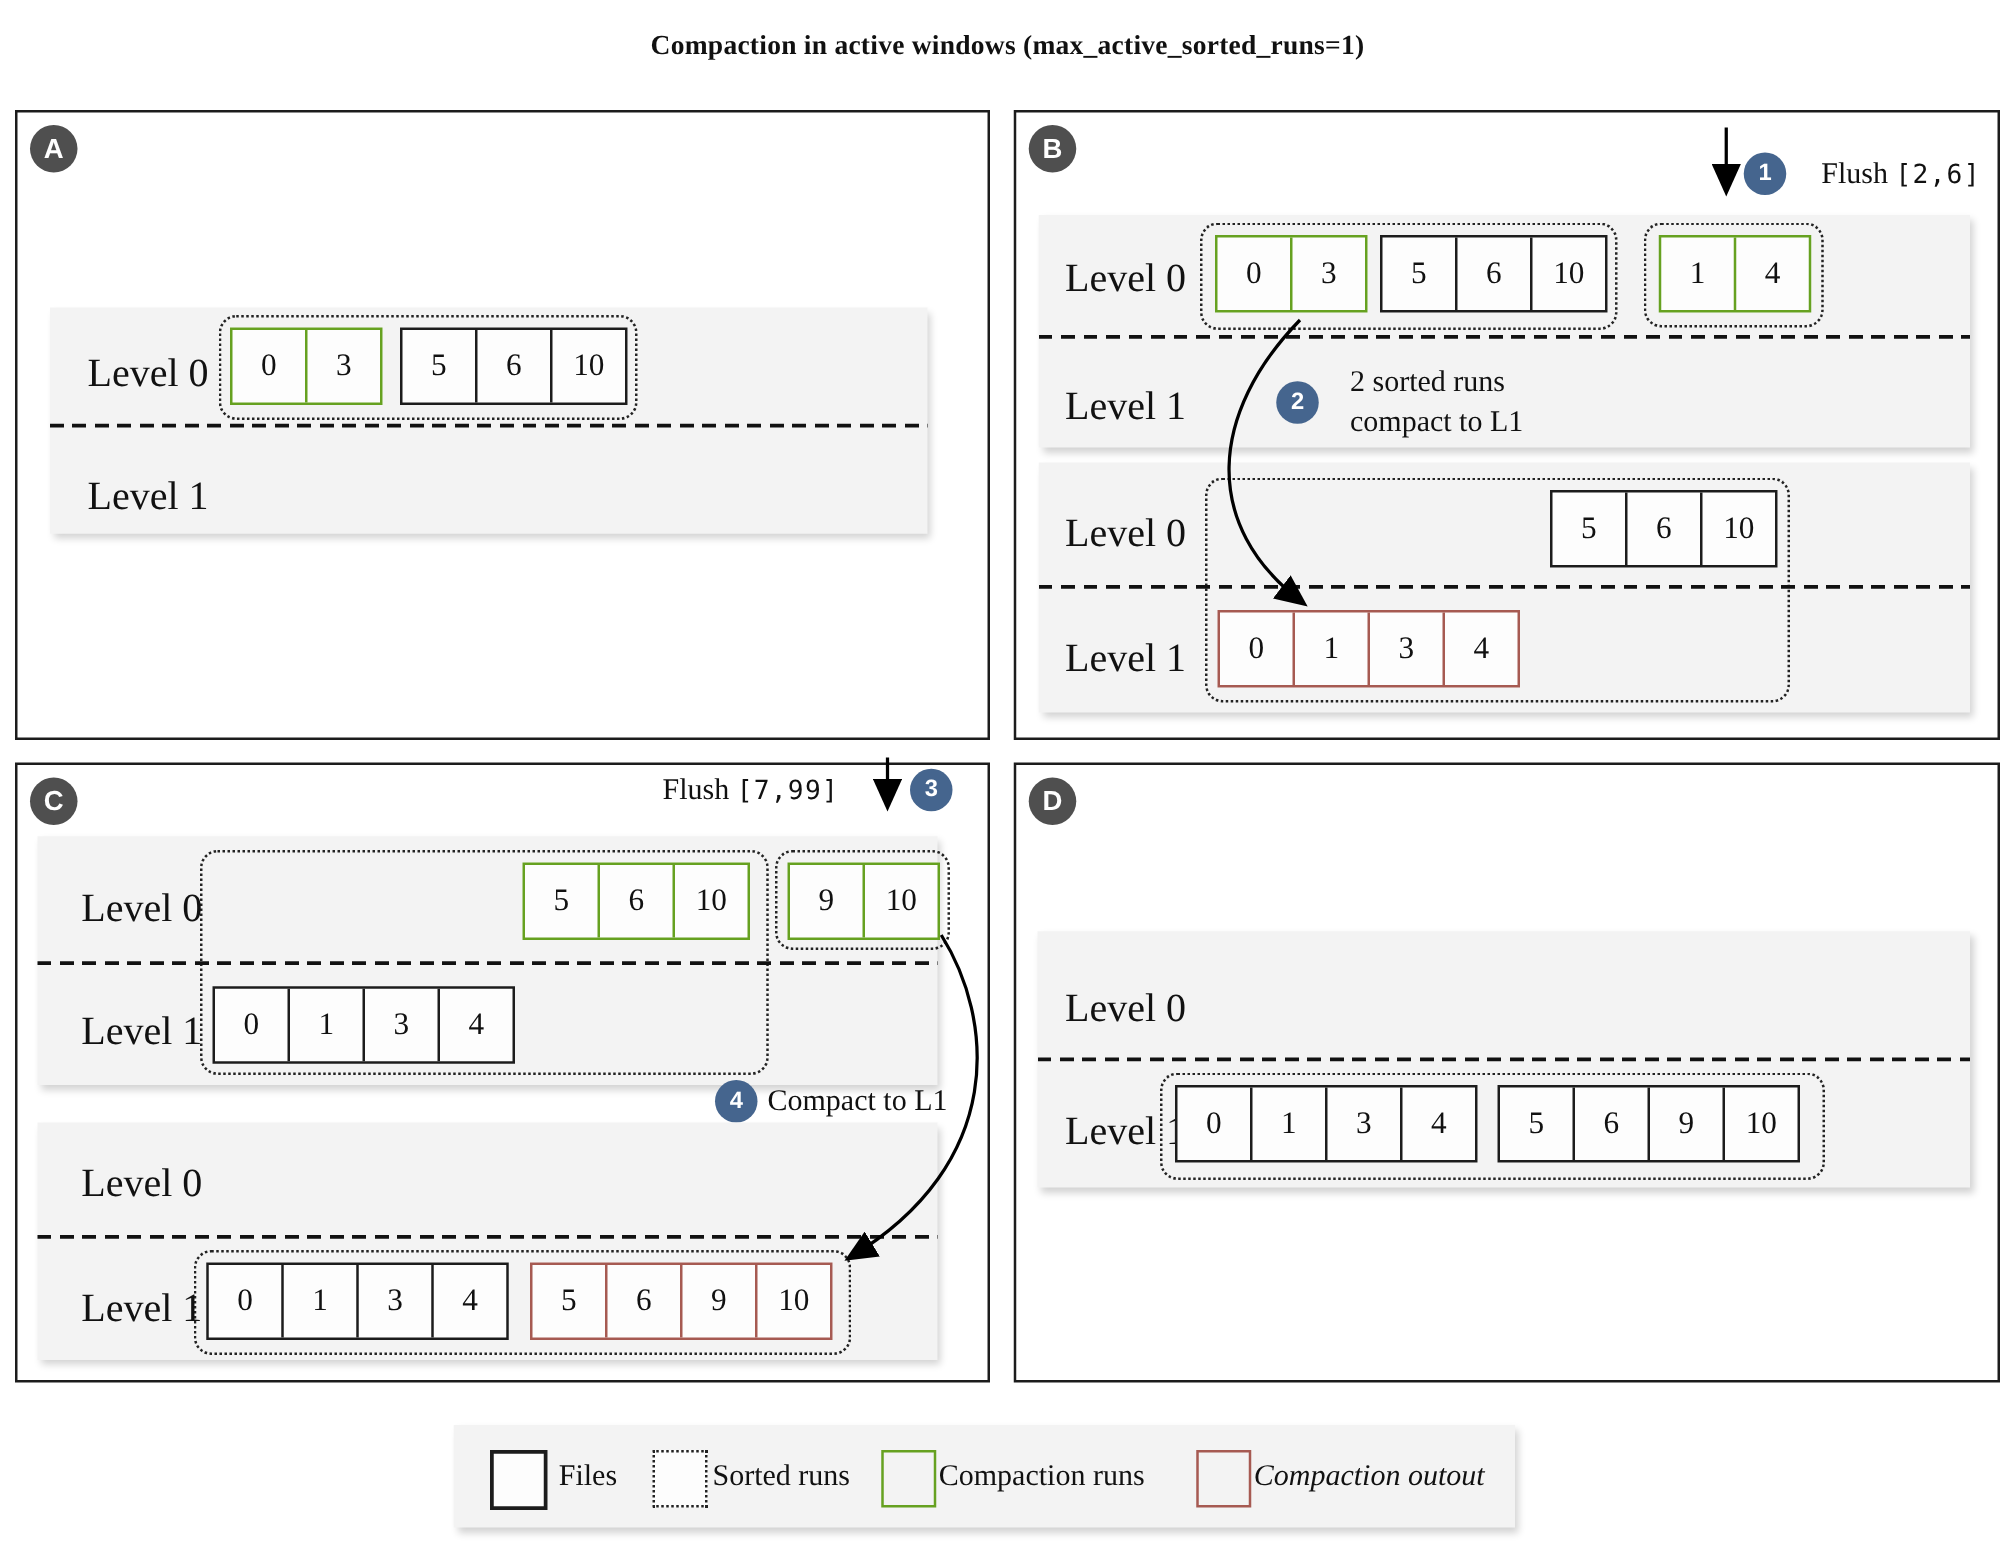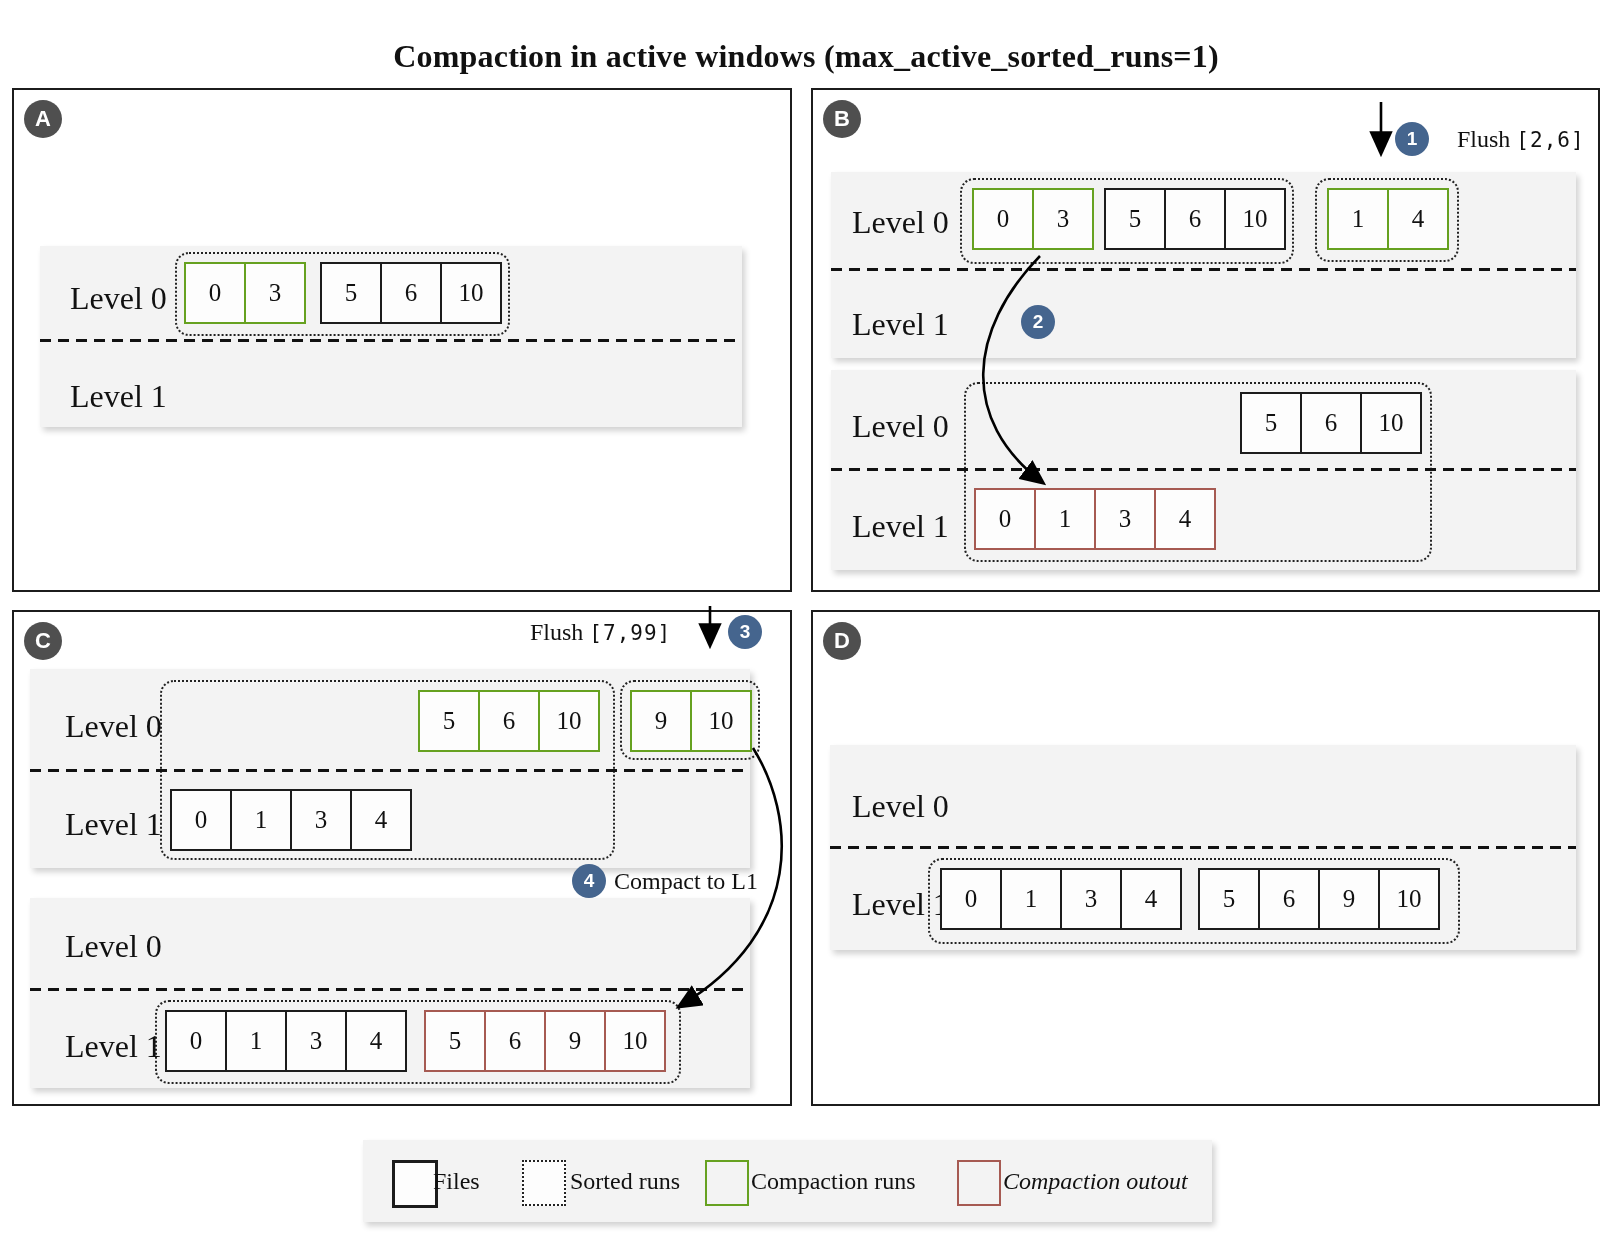--- a/index.html
+++ b/index.html
@@ -1,19 +1,19 @@
 <!DOCTYPE html>
 <html><head>
 <meta charset="utf-8">
 <style>
   html,body{margin:0;padding:0;background:#ffffff;}
   #stage{position:relative;width:1612px;height:1246px;background:#ffffff;overflow:hidden;
          font-family:"Liberation Serif",serif;color:#111;}
-  .title{position:absolute;left:0;top:38px;width:100%;text-align:center;
-         font-size:32px;font-weight:bold;letter-spacing:.2px;}
+  .title{position:absolute;left:0;top:23px;width:100%;text-align:center;
+         font-size:22px;font-weight:bold;letter-spacing:.2px;}
   .panel{position:absolute;border:2px solid #1c1c1c;background:#fff;}
   .badge{position:absolute;width:38px;height:38px;border-radius:50%;background:#4f4f4f;color:#fff;
          display:flex;align-items:center;justify-content:center;
          font-family:"Liberation Sans",sans-serif;font-weight:bold;font-size:22px;}
   .band{position:absolute;background:#f3f3f3;box-shadow:3px 4px 6px rgba(0,0,0,.18);}
   .lvl{position:absolute;font-size:32px;}
   .dash{position:absolute;height:3px;
         background:repeating-linear-gradient(90deg,#111 0 11px,transparent 11px 18px);}
   .dotted{position:absolute;border:2px dotted #222;border-radius:14px;}
   .filebox{position:absolute;display:flex;background:#fdfdfd;border:2px solid #1c1c1c;}
@@ -78,20 +78,24 @@
     <span class="cell">6</span>
     <span class="cell">10</span>
   </div>
   <div class="dotted" style="left:1315px;top:178px;width:140px;height:80px;"></div>
   <div class="filebox gbox" style="left:1327px;top:188px;">
     <span class="cell">1</span>
     <span class="cell">4</span>
   </div>
   <div class="dash" style="left:831px;top:268px;width:745px;"></div>
   <div class="step" style="left:1021px;top:305px;">2</div>
+  <div class="note note2line" style="left:1080px;top:290px;">
+    <div>2 sorted runs</div>
+    <div>compact to L1</div>
+  </div>
 
   <div class="band" style="left:831px;top:370px;width:745px;height:200px;"></div>
   <div class="dotted" style="left:964px;top:382px;width:464px;height:176px;"></div>
   <div class="lvl" style="left:852px;top:408px;">Level 0</div>
   <div class="lvl" style="left:852px;top:508px;">Level 1</div>
   <div class="filebox" style="left:1240px;top:392px;">
     <span class="cell">5</span>
     <span class="cell">6</span>
     <span class="cell">10</span>
   </div>
@@ -171,21 +175,21 @@
   </div>
   <div class="filebox" style="left:1198px;top:868px;">
     <span class="cell">5</span>
     <span class="cell">6</span>
     <span class="cell">9</span>
     <span class="cell">10</span>
   </div>
 
   <div class="band" style="left:363px;top:1140px;width:849px;height:82px;"></div>
   <div class="legend-swatch" style="left:392px;top:1160px;border:3px solid #1c1c1c;"></div>
-  <div class="note" style="left:433px;top:1168px;">Files</div>
+  <div class="note" style="left:447px;top:1168px;">Files</div>
   <div class="legend-swatch" style="left:522px;top:1160px;border:2px dotted #222;"></div>
   <div class="note" style="left:570px;top:1168px;">Sorted runs</div>
   <div class="legend-swatch" style="left:705px;top:1160px;border:2px solid #66a120;background:transparent;"></div>
   <div class="note" style="left:751px;top:1168px;">Compaction runs</div>
   <div class="legend-swatch" style="left:957px;top:1160px;border:2px solid #a65a52;background:transparent;"></div>
   <div class="note" style="left:1003px;top:1168px;font-style:italic;">Compaction outout</div>
 
   <svg class="overlay" width="1612" height="1246" viewBox="0 0 1612 1246">
     <defs>
       <marker id="ah" markerWidth="10" markerHeight="9" refX="8" refY="4.5" orient="auto">

